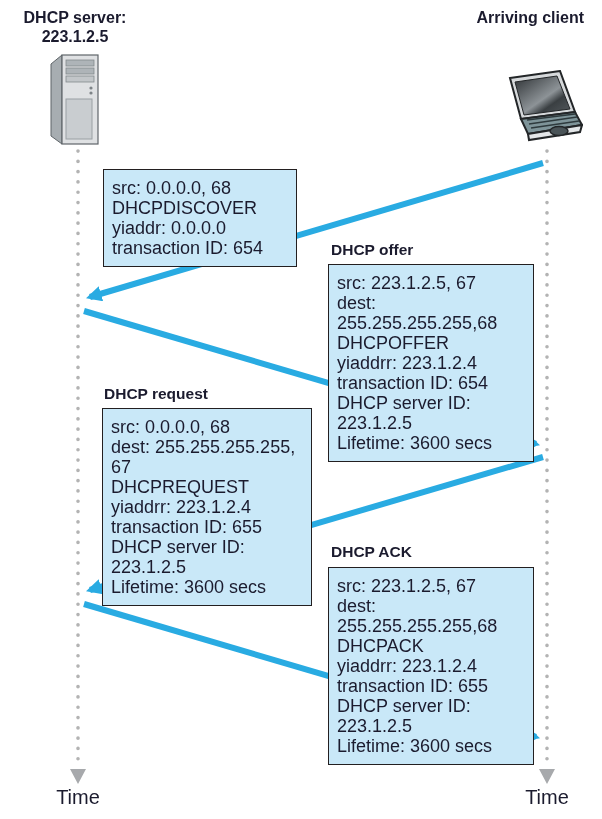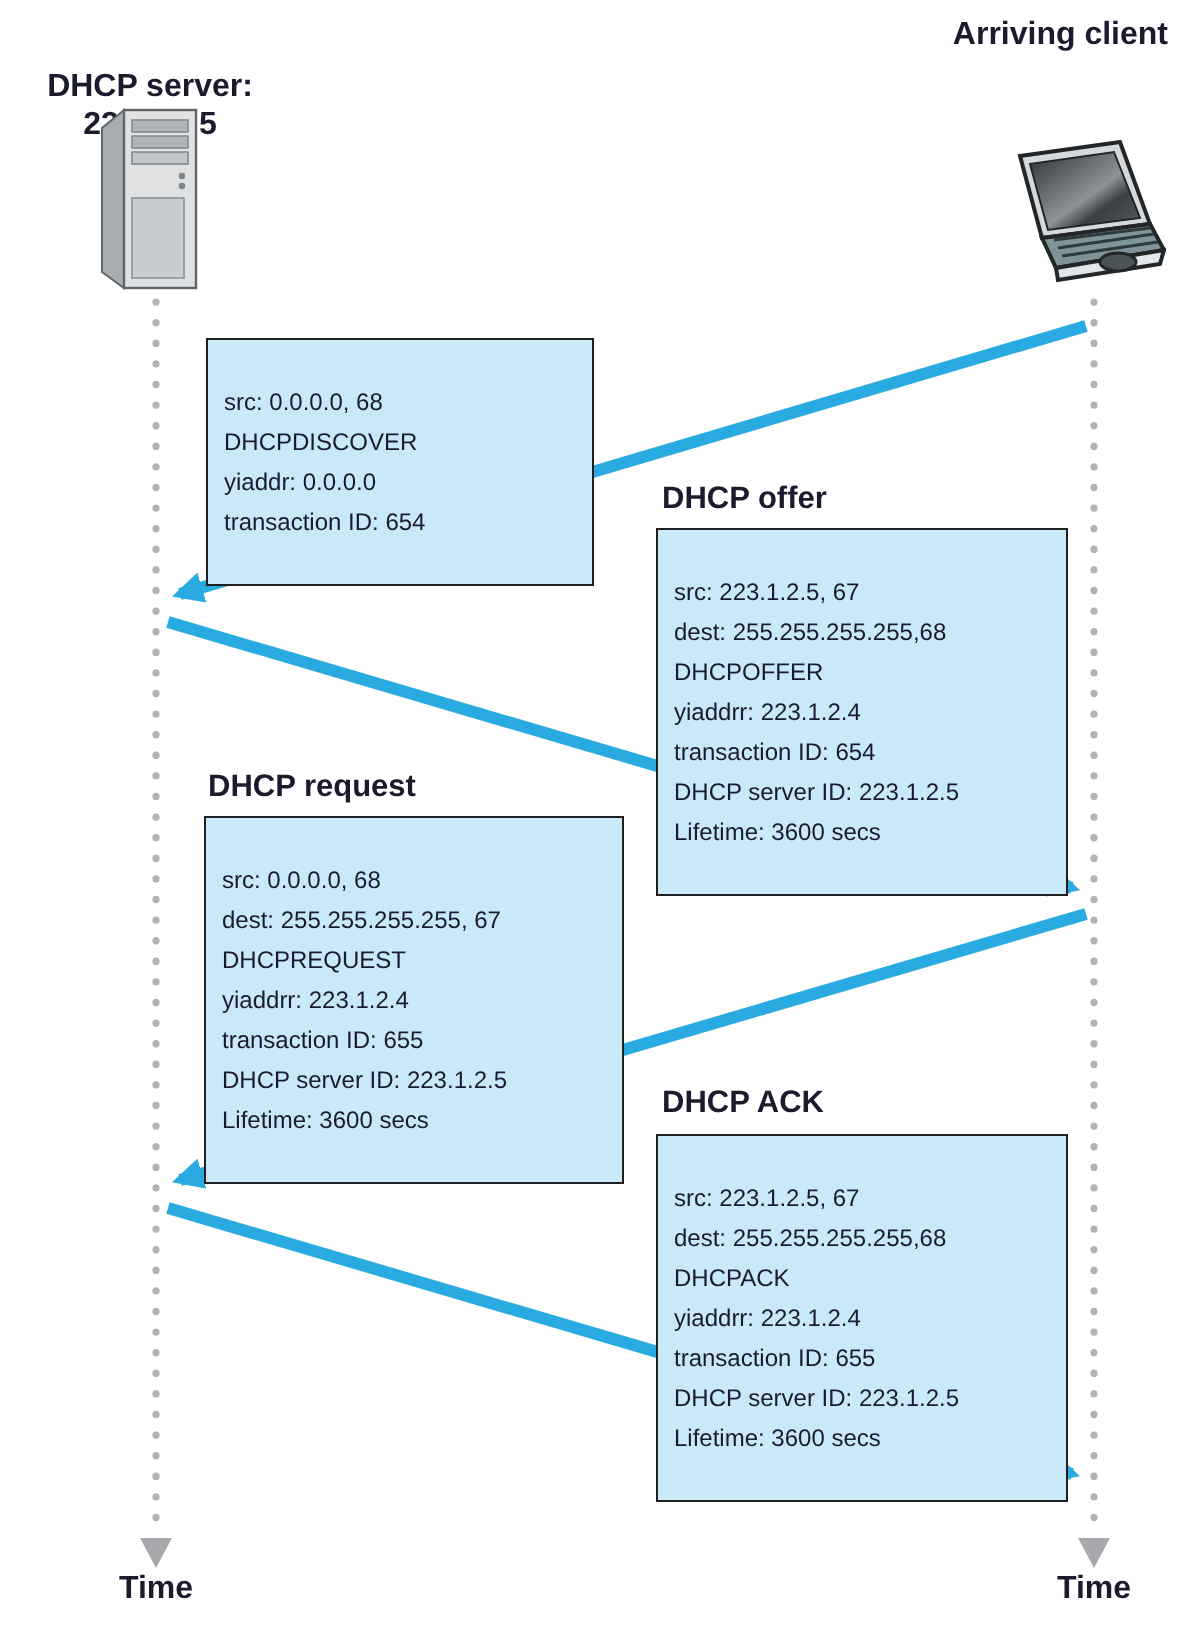--- a/index.html
+++ b/index.html
@@ -2,39 +2,39 @@
 <html><head>
 <meta charset="utf-8">
 <style>
   html,body{margin:0;padding:0;background:#ffffff;}
   .canvas{
     position:relative;width:602px;height:819px;background:#ffffff;
     font-family:"Liberation Sans",sans-serif;color:#1b1b2e;overflow:hidden;
   }
   .overlay{position:absolute;left:0;top:0;width:602px;height:819px;}
   .hdr{position:absolute;font-size:16px;font-weight:700;color:#1b1b2e;line-height:19px;}
-  .hdr-server{left:8px;top:8px;width:134px;text-align:center;margin-top:26px;}
+  .hdr-server{left:8px;top:8px;width:134px;text-align:center;}
   .hdr-client{left:450px;top:8px;width:134px;text-align:right;}
   .icon-abs{position:absolute;}
   .msg-label{position:absolute;font-size:15.5px;font-weight:600;color:#1b1b2e;}
   .msg-box{
     position:absolute;background:#c9e8f8;border:1.5px solid #231f20;
-    box-sizing:border-box;padding:21px 8px;font-size:12px;line-height:20px;color:#1b1b2e;
+    box-sizing:border-box;padding:8px 8px;font-size:18px;line-height:20px;color:#1b1b2e;
   }
   .box-discover{left:103px;top:169px;width:194px;}
   .box-offer{left:328px;top:264px;width:206px;}
   .box-request{left:102px;top:408px;width:210px;}
   .box-ack{left:328px;top:567px;width:206px;}
   .lbl-discover{left:97px;top:145px;}
   .lbl-offer{left:331px;top:241px;}
   .lbl-request{left:104px;top:385px;text-align:center;}
   .lbl-ack{left:331px;top:543px;}
   .time-label{
     position:absolute;top:786px;width:64px;text-align:center;
-    font-size:16px;font-weight:700;color:#1b1b2e;
+    font-size:20px;font-weight:400;color:#1b1b2e;
   }
   .time-left{left:46px;}
   .time-right{left:515px;}
 </style>
 </head>
 <body>
 
 <div class="canvas">
 
   <svg class="overlay" viewBox="0 0 602 819">

